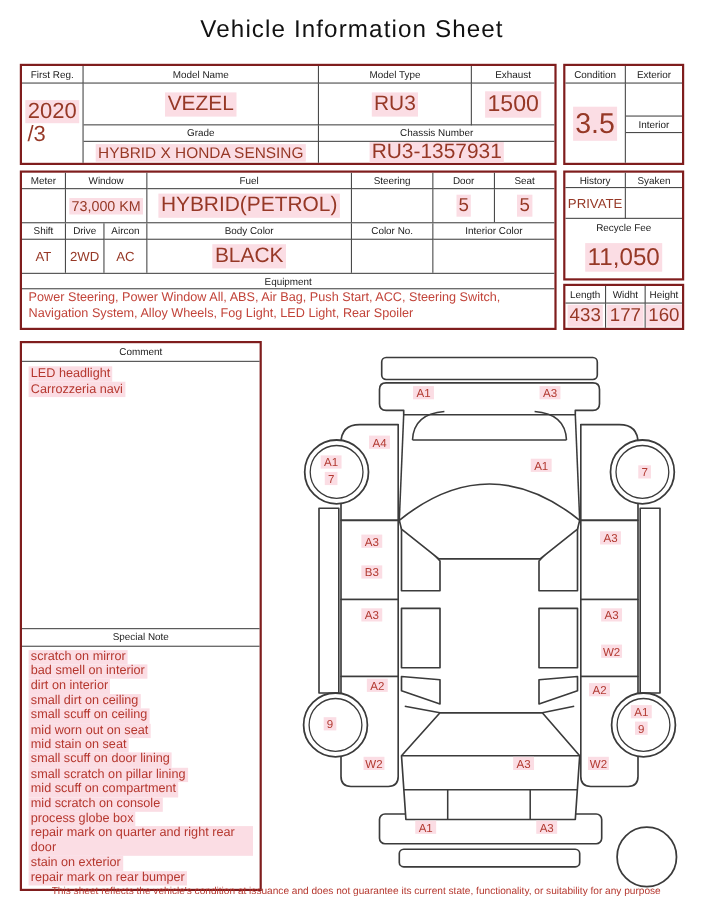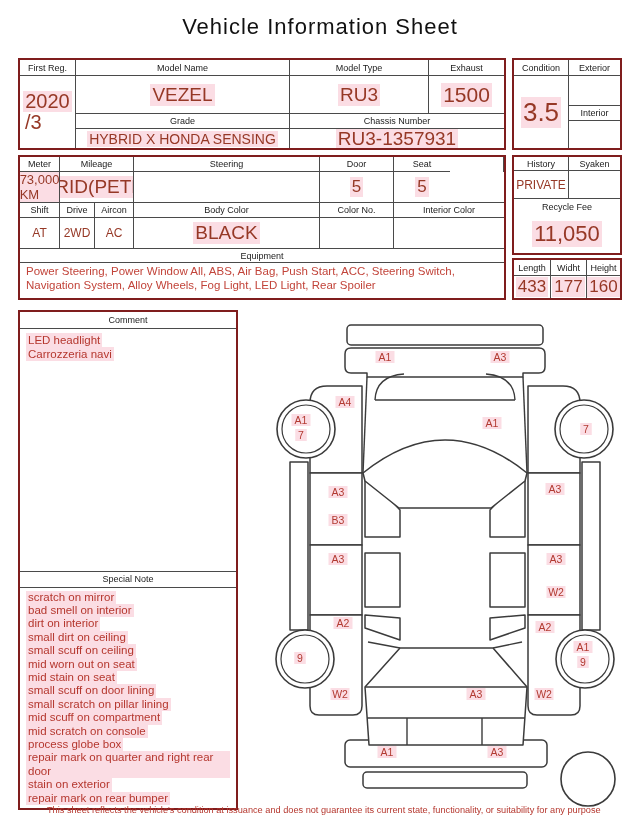--- a/index.html
+++ b/index.html
@@ -90,21 +90,22 @@
       </div>
     <div class="cell hd bb" style="grid-area:1/2">Exterior</div>
     <div class="cell vl bb" style="grid-area:2/2"></div>
     <div class="cell hd bb" style="grid-area:3/2">Interior</div>
     <div class="cell vl" style="grid-area:4/2"></div>
   </div>
 
   <div id="box-main2" class="box">
     <div id="grid2a" class="grid">
       <div class="cell hd br bb">Meter</div>
-      <div class="cell hd br bb">Mileage</div>
+      <div class="cell hd br bb">Window</div>
+      <div class="cell hd br bb">Fuel</div>
       <div class="cell hd br bb">Steering</div>
       <div class="cell hd br bb">Door</div>
       <div class="cell hd bb">Seat</div>
       <div class="cell vl br"></div>
       <div class="cell vl br fz13">
           <span class="hl">73,000 KM</span>
         </div>
       <div class="cell vl br fz19">
           <span class="hl">HYBRID(PETROL)</span>
         </div>

